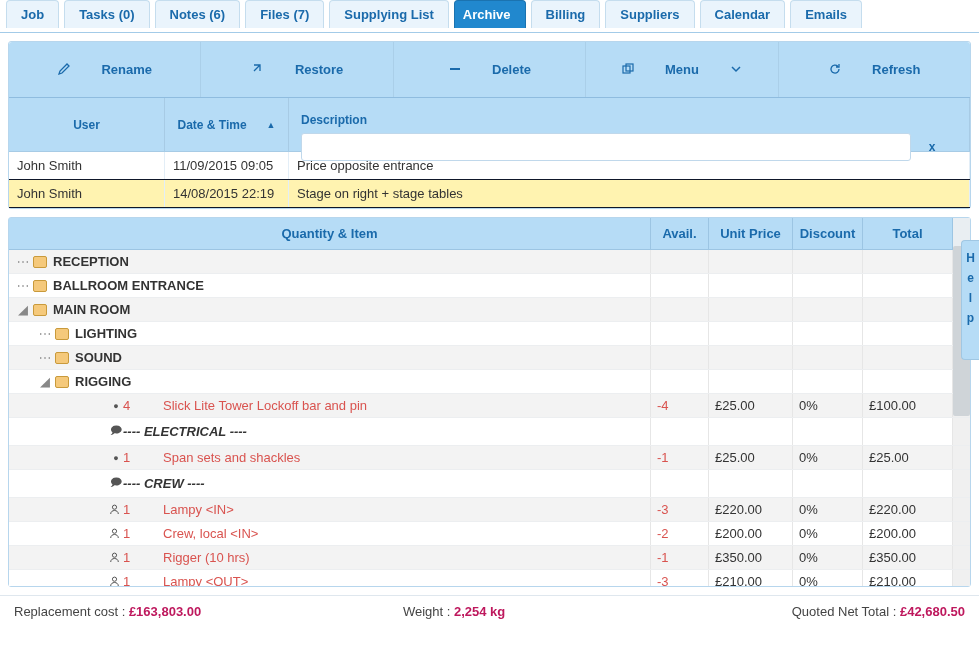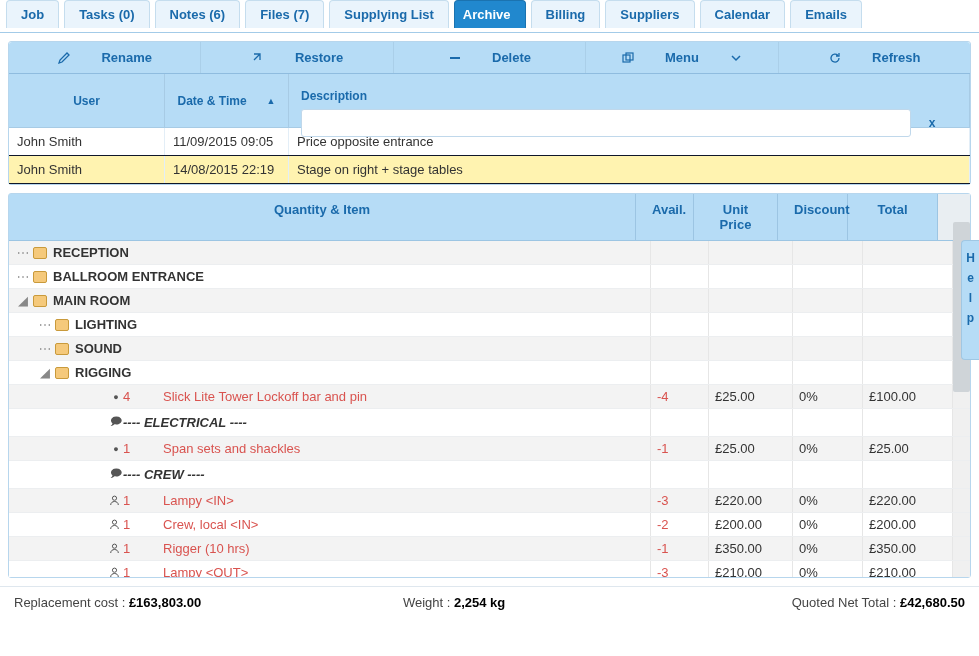--- a/index.html
+++ b/index.html
@@ -9,21 +9,21 @@
 
 .tabs { display: flex; gap: 5px; padding: 0 6px 4px 6px; border-bottom: 1px solid #a3cbe8; }
 .tab { padding: 6px 14px; background: #eaf4fc; border: 1px solid #c5ddee; border-bottom: none; border-top-left-radius: 4px; border-top-right-radius: 4px; color: #1a6aab; font-weight: bold; font-size: 13px; cursor: pointer; }
 .tab.active { background: #2188ce; color: #fff; border-color: #1b73b0; padding-left: 8px; }
 
 
 .panel { margin: 8px; border: 1px solid #b7d6ed; border-radius: 3px; background: #fff; }
 
 
 .toolbar { display: flex; background: #b6dcf6; border-bottom: 1px solid #8fbcdf; border-top-left-radius: 3px; border-top-right-radius: 3px; }
-.tool-btn { flex: 1; display: flex; align-items: flex-end; justify-content: center; gap: 30px; padding: 8px 12px; color: #1a6aab; font-weight: bold; font-size: 13px; cursor: pointer; border-right: 1px solid #aacfe9; }
+.tool-btn { flex: 1; display: flex; align-items: flex-start; justify-content: center; gap: 30px; padding: 20px 12px; color: #1a6aab; font-weight: bold; font-size: 13px; cursor: pointer; border-right: 1px solid #aacfe9; }
 .tool-btn:last-child { border-right: none; }
 .tool-icon { width: 14px; height: 14px; display: inline-flex; align-items: center; justify-content: center; color: #1a6aab; }
 
 
 .arch-head { display: flex; background: #b6dcf6; height: 54px; border-bottom:1px solid #a7cbe5;}
 .arch-col { display: flex; flex-direction: column; justify-content: center; align-items: center; border-right: 1px solid #a7cbe5; color: #1a6aab; font-weight: bold; font-size: 12px; }
 .arch-col.user { width: 156px; }
 .arch-col.dt { width: 124px; flex-direction: row; gap:20px;}
 .arch-col.desc { flex: 1; padding: 6px 12px; }
 .desc-row { display:flex; align-items:center; gap:10px; width:100%; }
@@ -35,21 +35,21 @@
 .arch-row { display: flex; border-bottom: 1px solid #0f172a; font-size:13px; }
 .arch-row.highlight { background: #fff3b0; }
 .arch-cell { padding: 6px 8px; border-right: 1px solid #e3eef7; }
 .arch-cell.user { width: 156px; }
 .arch-cell.dt { width: 124px; }
 .arch-cell.desc { flex:1; }
 
 
 .grid-wrap { margin: 8px; border: 1px solid #b7d6ed; border-radius:3px; position:relative; }
 .grid-head { display: flex; background: #b6dcf6; color:#1a6aab; font-weight:bold; font-size:13px; border-bottom:1px solid #9cc5e3; }
-.grid-head div { padding: 8px 16px; border-right: 1px solid #9cc5e3; text-align:center; }
+.grid-head div { padding: 8px 6px; border-right: 1px solid #9cc5e3; text-align:center; }
 .col-item { flex:1; }
 .col-avail { width: 58px; }
 .col-price { width: 84px; }
 .col-disc { width: 70px; }
 .col-total { width: 90px; }
 .col-scroll { width: 17px; border-right:none !important; background:#e9eef2; }
 
 .grid-body { height: 336px; overflow:hidden; position:relative;}
 .grow { display:flex; border-bottom:1px solid #eceef0; font-size:13px; align-items:stretch; }
 .grow:nth-child(odd){ background:#f3f3f3; }
@@ -73,21 +73,21 @@
 .comment-icon { display:inline-block; width:14px; text-align:center; color:#555; font-size:11px;}
 
 
 .thumb { position:absolute; right:0; top:28px; width:17px; height:170px; background:#cfd4d8; border-radius:2px;}
 
 
 .footer { display:flex; padding: 8px 14px; font-size:13px; color:#444; border-top:1px solid #dfe7ee;}
 .footer .left { flex:1; }
 .footer .mid { flex:1; }
 .footer .right { text-align:right;}
-.footer b { color:#000000; }
+.footer b { color:#be185d; }
 
 
 .help-strip { position:absolute; right:0; top:240px; width:18px; height:120px; background:#b6dcf6; border:1px solid #a0c7e3; border-right:none; display:flex; flex-direction:column; align-items:center; justify-content:flex-start; color:#1a6aab; font-weight:bold; font-size:12px; padding-top:10px; gap:6px; border-top-left-radius:4px; border-bottom-left-radius:4px;}
 
 .sort-arrow { font-size:9px; color:#1a6aab; }
 svg { display:block; }
 </style>
 </head>
 <body>
 

